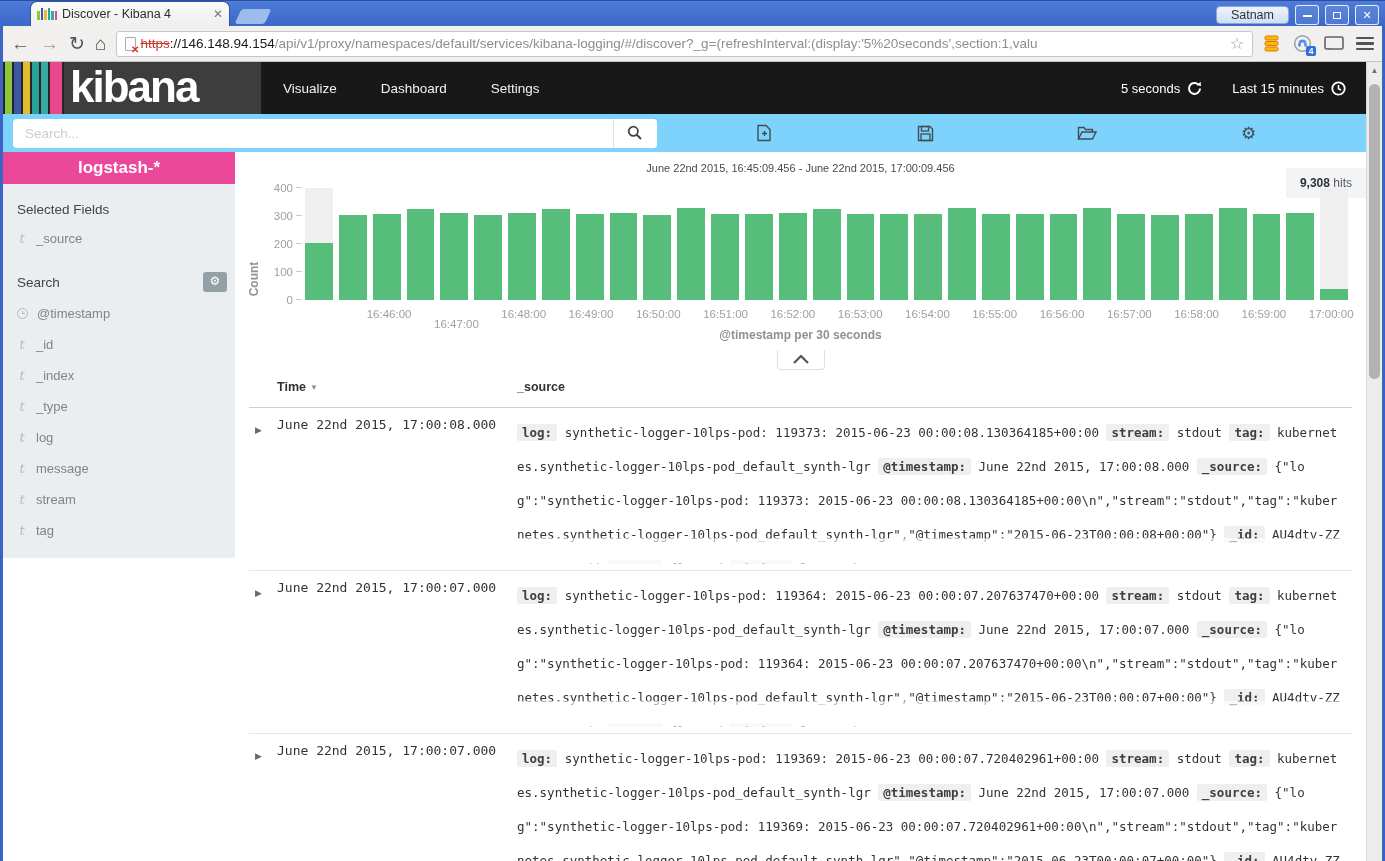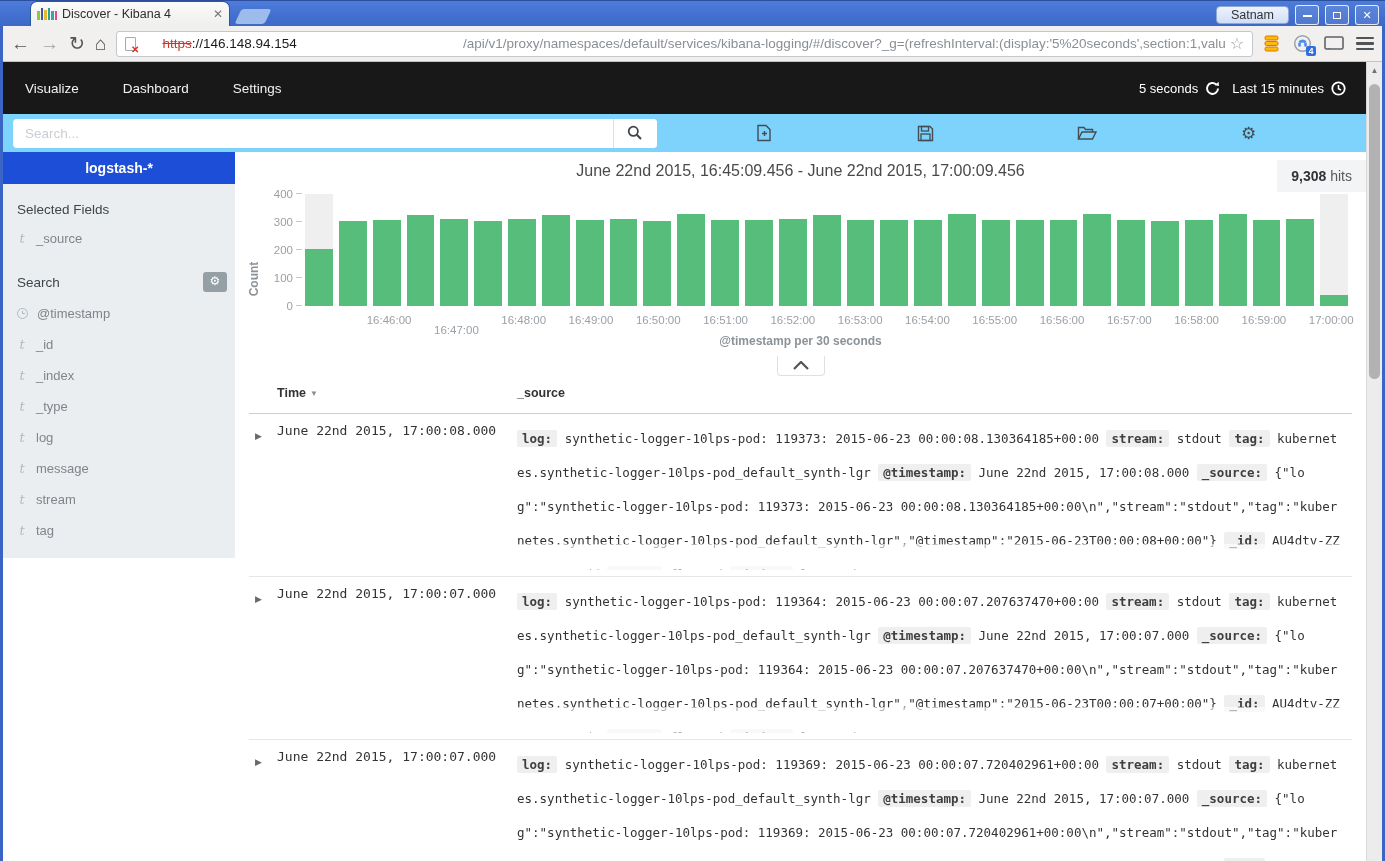--- a/index.html
+++ b/index.html
@@ -22,76 +22,76 @@
   .winbtn .mn { display:inline-block; width:9px; height:2px; background:#fff; margin-bottom:2px; }
 
   
   .frame { flex:1; border-left:3px solid #3a65c5; border-right:3px solid #3a65c5; border-bottom:3px solid #3a65c5; display:flex; flex-direction:column; }
   .toolbar { height:36px; background:#f1f0ef; border-bottom:1px solid #c3c3c3; display:flex; align-items:center; padding:0 8px; gap:10px; }
   .nav-ico { font-size:19px; color:#555; line-height:1; }
   .nav-ico.fwd { color:#a2a2a2; }
   .urlbar { flex:1; height:26px; background:#fff; border:1px solid #c4c8cc; border-radius:3px; display:flex; align-items:center; padding:0 8px; gap:4px; font-size:13.5px; overflow:hidden; }
   .page-ico { width:11px; height:14px; border:1px solid #a9a9a9; border-radius:1px; position:relative; flex:none; background:#fdfdfd; }
   .page-ico::after { content:"✕"; position:absolute; right:-4px; bottom:-5px; color:#d93025; font-size:10px; font-weight:bold; }
-  .scheme { color:#c5392c; text-decoration:line-through;margin-left:22px; }
+  .scheme { color:#c5392c; text-decoration:line-through; }
   .host { color:#1b1b1b; }
-  .path { color:#8a8f94; white-space:nowrap; overflow:hidden; flex:1;text-align:right; }
+  .path { color:#8a8f94; white-space:nowrap; overflow:hidden; flex:1; }
   .star { color:#9aa0a6; font-size:16px; flex:none; }
   .ext-row { display:flex; align-items:center; gap:12px; }
   .badge4 { position:absolute; right:-4px; bottom:-3px; background:#2f6fe0; color:#fff; font-size:8.5px; padding:0 2.5px; border-radius:2px; font-weight:bold; }
   .burger { display:flex; flex-direction:column; gap:3px; }
   .burger span { width:18px; height:2.5px; background:#4f5459; border-radius:1px; }
 
   
   .kb-nav { height:52px; background:#181818; display:flex; align-items:stretch; color:#fff; }
   .kb-logo { width:258px; background:#3d3d3d; display:flex; align-items:stretch; }
   .stripes { display:flex; gap:2px; padding:0 2px; background:#262626; }
   .stripes span { width:7px; height:100%; }
   .stripes span.wide { width:12px; }
   .logo-text { font-size:44px; font-weight:800; letter-spacing:-2px; color:#fff; line-height:50px; padding-left:6px; }
   .kb-nav-items { display:flex; align-items:stretch; }
   .kb-nav-item { padding:0 22px; display:flex; align-items:center; font-size:13.5px; color:#f2f2f2; position:relative; }
   .kb-nav-item.active { background:#3d3d3d; }
   .kb-nav-item.active::after { content:""; position:absolute; left:50%; bottom:-6px; margin-left:-7px; border-left:7px solid transparent; border-right:7px solid transparent; border-top:6px solid #3d3d3d; z-index:5; }
-  .kb-nav-right { margin-left:auto; display:flex; align-items:center; gap:12px; padding-right:20px; font-size:13px; }
+  .kb-nav-right { margin-left:auto; display:flex; align-items:center; gap:30px; padding-right:20px; font-size:13px; }
   .kb-timer { display:flex; align-items:center; gap:7px; }
 
   
   .kb-search { height:38px; background:#7dd3fc; display:flex; align-items:center; padding:0 10px; gap:0; }
   .search-wrap { flex:1; max-width:1122px; height:29px; background:#fff; border-radius:4px; display:flex; align-items:center; overflow:hidden; }
   .search-wrap input { flex:1; border:none; outline:none; font-size:13.5px; padding:0 12px; color:#333; font-family:"Liberation Sans",sans-serif; }
   .search-wrap input::placeholder { color:#c9ced2; }
   .search-btn { width:44px; height:100%; border-left:1px solid #e0e0e0; display:flex; align-items:center; justify-content:center; background:#fff; }
   .kb-actions { flex:1; display:flex; justify-content:space-around; align-items:center; padding:0 28px; }
   .kb-actions .act { opacity:.95; }
   .gear-glyph { font-size:17px; color:#40454a; line-height:1; }
 
   
   .kb-main { flex:1; display:flex; overflow:hidden; }
   .page { flex:1; display:flex; overflow:hidden; }
   .page-main { flex:1; display:flex; flex-direction:column; overflow:hidden; }
 
   .sidebar { width:232px; background:#fff; flex:none; }
   .sb-inner { background:#eaeef0; padding-bottom:12px; }
-  .sb-header { height:32px; background:#1d4ed8; color:#fff; font-weight:bold; font-size:14px; display:flex; align-items:center; justify-content:center; }
+  .sb-header { height:32px; background:#ec4899; color:#fff; font-weight:bold; font-size:17px; display:flex; align-items:center; justify-content:center; }
   .sb-h2 { font-size:13.5px; color:#3f4549; padding:18px 8px 6px 14px; display:flex; align-items:center; }
   .sb-gear { margin-left:auto; width:24px; height:20px; background:#95a0a6; border-radius:3px; color:#fff; text-align:center; font-size:12px; line-height:19px; }
   .field-item { display:flex; align-items:center; gap:9px; padding:8px 14px; font-size:13px; color:#80858a; }
   .ficon-t { font-family:"DejaVu Serif", serif; font-style:italic; color:#b3bac0; font-size:13px; width:10px; text-align:center; }
   .ficon-clock { width:11px; height:11px; border:1.4px solid #b3bac0; border-radius:50%; position:relative; }
   .ficon-clock::after { content:""; position:absolute; left:4px; top:1.5px; width:1.2px; height:3.8px; background:#b3bac0; }
   .ficon-clock::before { content:""; position:absolute; left:4px; top:4.2px; width:3.4px; height:1.2px; background:#b3bac0; }
 
   .content { flex:1; position:relative; overflow:hidden; padding-top:2px; }
-  .hits-box { position:absolute; top:8px; right:0; background:#f3f4f5; padding:8px 14px; font-size:14px; color:#55595d; }
+  .hits-box { position:absolute; top:16px; right:0; background:#f3f4f5; padding:8px 14px; font-size:12px; color:#55595d; }
   .hits-box b { color:#2f3337; }
 
   
   .chart { position:relative; padding:8px 16px 0 16px; }
-  .chart-title { text-align:center; font-size:16px; color:#4a4a4a; margin-bottom:14px; }
+  .chart-title { text-align:center; font-size:11px; color:#4a4a4a; margin-bottom:14px; }
   .count-label { position:absolute; left:2px; top:118px; transform:rotate(-90deg); transform-origin:center; font-size:12px; font-weight:bold; color:#8b9298; }
   .plot-wrap { margin-left:54px; margin-right:2px; position:relative; }
   .plot { height:112px; display:flex; align-items:flex-end; gap:6px; position:relative; }
   .ytick { position:absolute; right:calc(100% + 12px); transform:translateY(50%); font-size:11.5px; color:#9aa1a7; }
   .ydash { position:absolute; right:calc(100% + 3px); width:6px; height:1px; background:#c9c9c9; }
   .bar-slot { flex:1; height:100%; display:flex; align-items:flex-end; }
   .bar-slot.partial { background:#efefef; }
   .bar { width:100%; background:#57bd7b; }
   .xticks { position:relative; height:22px; margin-top:4px; }
   .xtick { position:absolute; top:4px; transform:translateX(-50%); font-size:11.5px; color:#9aa1a7; white-space:nowrap; }
@@ -192,20 +192,31 @@
             <span></span>
             <span></span>
           </span>
       </div>
     </div>
 
     <div class="page">
       <div class="page-main">
 
         <div class="kb-nav">
+          <div class="kb-logo">
+            <span class="stripes">
+                <span style="background: rgb(141, 198, 63);"></span>
+                <span style="background: rgb(60, 87, 165);"></span>
+                <span style="background: rgb(227, 187, 44);"></span>
+                <span style="background: rgb(39, 163, 153);"></span>
+                <span style="background: rgb(55, 169, 162);"></span>
+                <span class="wide" style="background: rgb(232, 71, 139);"></span>
+              </span>
+            <span class="logo-text">kibana</span>
+          </div>
           <div class="kb-nav-items">
               <div class="kb-nav-item">Visualize</div>
               <div class="kb-nav-item">Dashboard</div>
               <div class="kb-nav-item">Settings</div>
             </div>
           <div class="kb-nav-right">
             <span class="kb-timer">
               <span>5 seconds</span>
               <span>
                 <svg width="15" height="15" viewBox="0 0 15 15">

